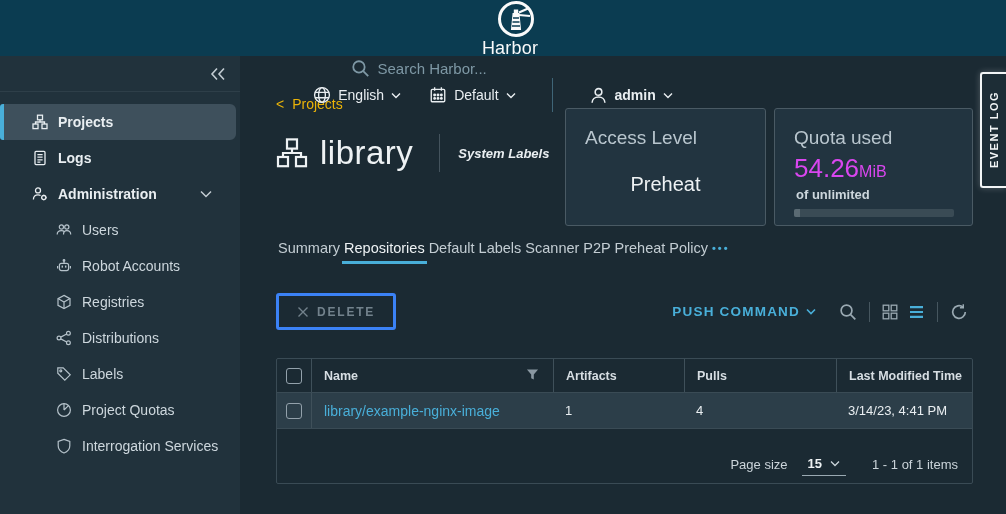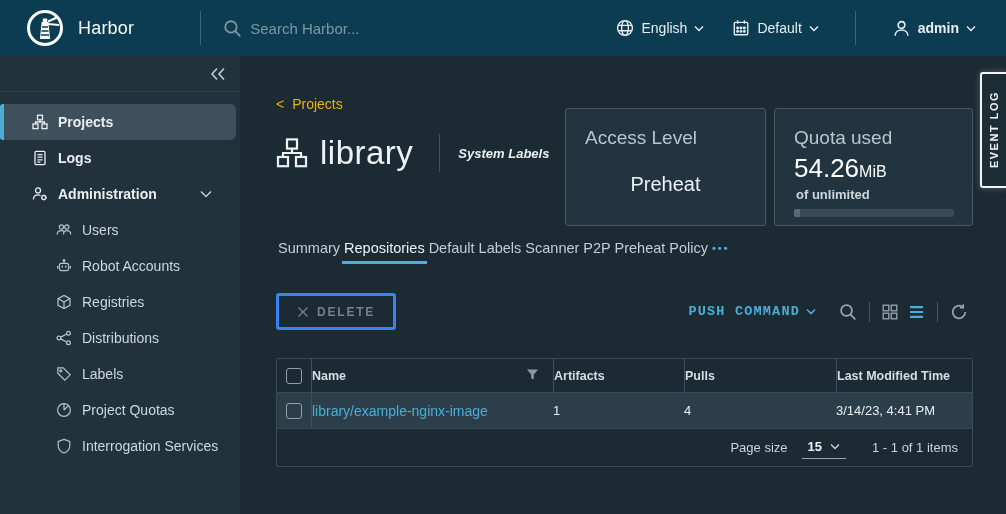--- a/index.html
+++ b/index.html
@@ -2,21 +2,21 @@
 <html><head>
 <meta charset="utf-8">
 <style>
   * { margin:0; padding:0; box-sizing:border-box; }
   html,body { width:1006px; height:514px; }
   body { font-family:"Liberation Sans", sans-serif; background:#1b2a33; overflow:hidden; }
   .screen { position:relative; width:1006px; height:514px; background:#1b2a33; }
 
   
   .header { position:absolute; top:0; left:0; width:1006px; height:56px; background:#0b3c51;
-            display:flex; align-items:center; z-index:5; }
+            display:flex; align-items:center; z-index:5;flex-direction:column; }
   .brand-logo { margin-left:26px; width:38px; height:38px; flex:none; }
   .brand-name { color:#fafafa; font-size:18px; margin-left:14px; letter-spacing:.2px; }
   .hdr-divider { width:1px; height:34px; background:#3f6577; margin-left:66px; }
   .hdr-search { display:flex; align-items:center; margin-left:22px; gap:8px; flex:1; }
   .hdr-search input { background:transparent; border:none; outline:none; color:#d7e2e8; font-size:15px;
             font-family:"Liberation Sans", sans-serif; width:300px; }
   .hdr-search input::placeholder { color:#7e98a5; }
   .hdr-right { display:flex; align-items:center; gap:8px; margin-right:20px; color:#e9eef1; font-size:14px; }
   .hdr-item { display:flex; align-items:center; gap:7px; cursor:pointer; padding:0 10px; }
   .hdr-divider2 { width:1px; height:34px; background:#3f6577; margin:0 18px; }
@@ -47,63 +47,63 @@
   .page-title { color:#eef2f4; font-size:33px; font-weight:300; letter-spacing:.5px; }
   .title-div { width:1px; height:38px; background:#44535d; margin:0 18px 0 26px; }
   .role { color:#e9eef1; font-size:13px; font-style:italic; font-weight:bold; }
 
   .card { position:absolute; top:52px; height:118px; background:#223440; border:1px solid #4a5a64;
             border-radius:3px; }
   .card.access { left:325px; width:201px; }
   .card.quota  { left:534px; width:199px; }
   .card-title { color:#b9c6ce; font-size:19px; margin:18px 0 0 19px; }
   .access-value { color:#eef2f4; font-size:20px; text-align:center; margin-top:24px; }
-  .quota-value { color:#ffffff; font-size:26px; margin:4px 0 0 19px; }
+  .quota-value { color:#d946ef; font-size:26px; margin:4px 0 0 19px; }
   .quota-unit { font-size:16px; }
   .quota-sub { color:#cdd7dd; font-size:13px; font-weight:bold; margin:3px 0 0 21px; }
   .quota-bar { margin:7px 18px 0 19px; height:8px; background:#3a4b55; border-radius:2px; overflow:hidden; }
   .quota-fill { height:100%; width:6px; background:#5a6a73; }
 
   .tabs { position:absolute; left:36px; top:180px; display:flex; align-items:flex-end;
             height:28px; }
   .tab { color:#c3cdd3; font-size:14.5px; padding:0 2px 8px 2px; cursor:pointer; }
   .tab.active { color:#eef2f4; border-bottom:3px solid #49afd9; padding-bottom:5px; }
   .tab.more { color:#49afd9; font-weight:bold; letter-spacing:2px; font-size:11px; padding-bottom:10px; }
 
   .toolbar { position:absolute; left:36px; top:237px; width:697px; display:flex; align-items:center; }
   .btn-delete { height:37px; padding:0 18px; border:3px solid #3b82f6; border-radius:3px;
             background:transparent; color:#72828c; font-size:12px; font-weight:bold;
             letter-spacing:1.8px; display:flex; align-items:center; gap:8px;
             font-family:"Liberation Sans", sans-serif; cursor:default; }
-  .toolbar-right { margin-left:auto; display:flex; align-items:center;font-family:Liberation Mono, monospace; }
+  .toolbar-right { margin-left:auto; display:flex; align-items:center; }
   .push-cmd { color:#49afd9; font-size:13.5px; font-weight:bold; letter-spacing:1.2px;
             display:flex; align-items:center; gap:6px; cursor:pointer; margin-right:18px; }
   .tb-icon { cursor:pointer; padding:0 5px; }
   .tb-sep { width:1px; height:20px; background:#46565f; margin:0 7px; }
 
   
   .datagrid { position:absolute; left:36px; top:302px; width:697px; border:1px solid #3a4b55;
             border-radius:2px; font-size:13px; }
   .dg-header { height:33px; display:flex; align-items:center; color:#d7dee3; font-weight:bold;
             font-size:12.5px; }
   .dg-row { height:37px; display:flex; align-items:center; background:#2c3e49;
             border-top:1px solid #3a4b55; border-bottom:1px solid #3a4b55; color:#e9eef1; }
-  .dg-cell { display:flex; align-items:center; height:100%; }
+  .dg-cell { padding-left:12px; display:flex; align-items:center; height:100%; }
   .c-check { width:34px; justify-content:center; padding-left:0; flex:none; }
   .c-name { width:242px; flex:none; border-left:1px solid #3f505a; position:relative; }
   .c-art { width:131px; flex:none; }
   .c-pulls { width:152px; flex:none; }
   .c-mod { flex:1; }
   .dg-header .c-art, .dg-header .c-pulls, .dg-header .c-mod { border-left:1px solid #3f505a; }
   .checkbox { width:16px; height:16px; border:1px solid #93a1ab; border-radius:3px; background:transparent;
             cursor:pointer; }
   .filter-ic { position:absolute; right:14px; top:9px; cursor:pointer; }
   .row-link { color:#49afd9; font-size:14px; cursor:pointer; text-decoration:none; }
   .dg-footer { height:37px; display:flex; align-items:center; justify-content:flex-end;
-            color:#cbd4da; font-size:13px; gap:14px; padding-right:14px; }
+            color:#cbd4da; font-size:13px; gap:14px; padding-right:14px;margin-top:17px; }
   .page-size-sel { display:flex; align-items:center; gap:8px; border-bottom:1px solid #9aa9b2;
             padding:2px 6px 4px 6px; color:#eef2f4; font-weight:bold; cursor:pointer; }
   .range { margin-left:12px; }
 
   
   .event-log { position:absolute; right:0; top:72px; width:26px; height:116px; background:#1d2d36;
             border:2px solid #f2f5f6; border-right:none; border-radius:3px 0 0 3px;
             display:flex; align-items:center; justify-content:center;
             box-shadow:0 0 6px rgba(255,255,255,.25); cursor:pointer; z-index:6; }
   .event-log span { writing-mode:vertical-rl; transform:rotate(180deg); color:#f2f5f6;

